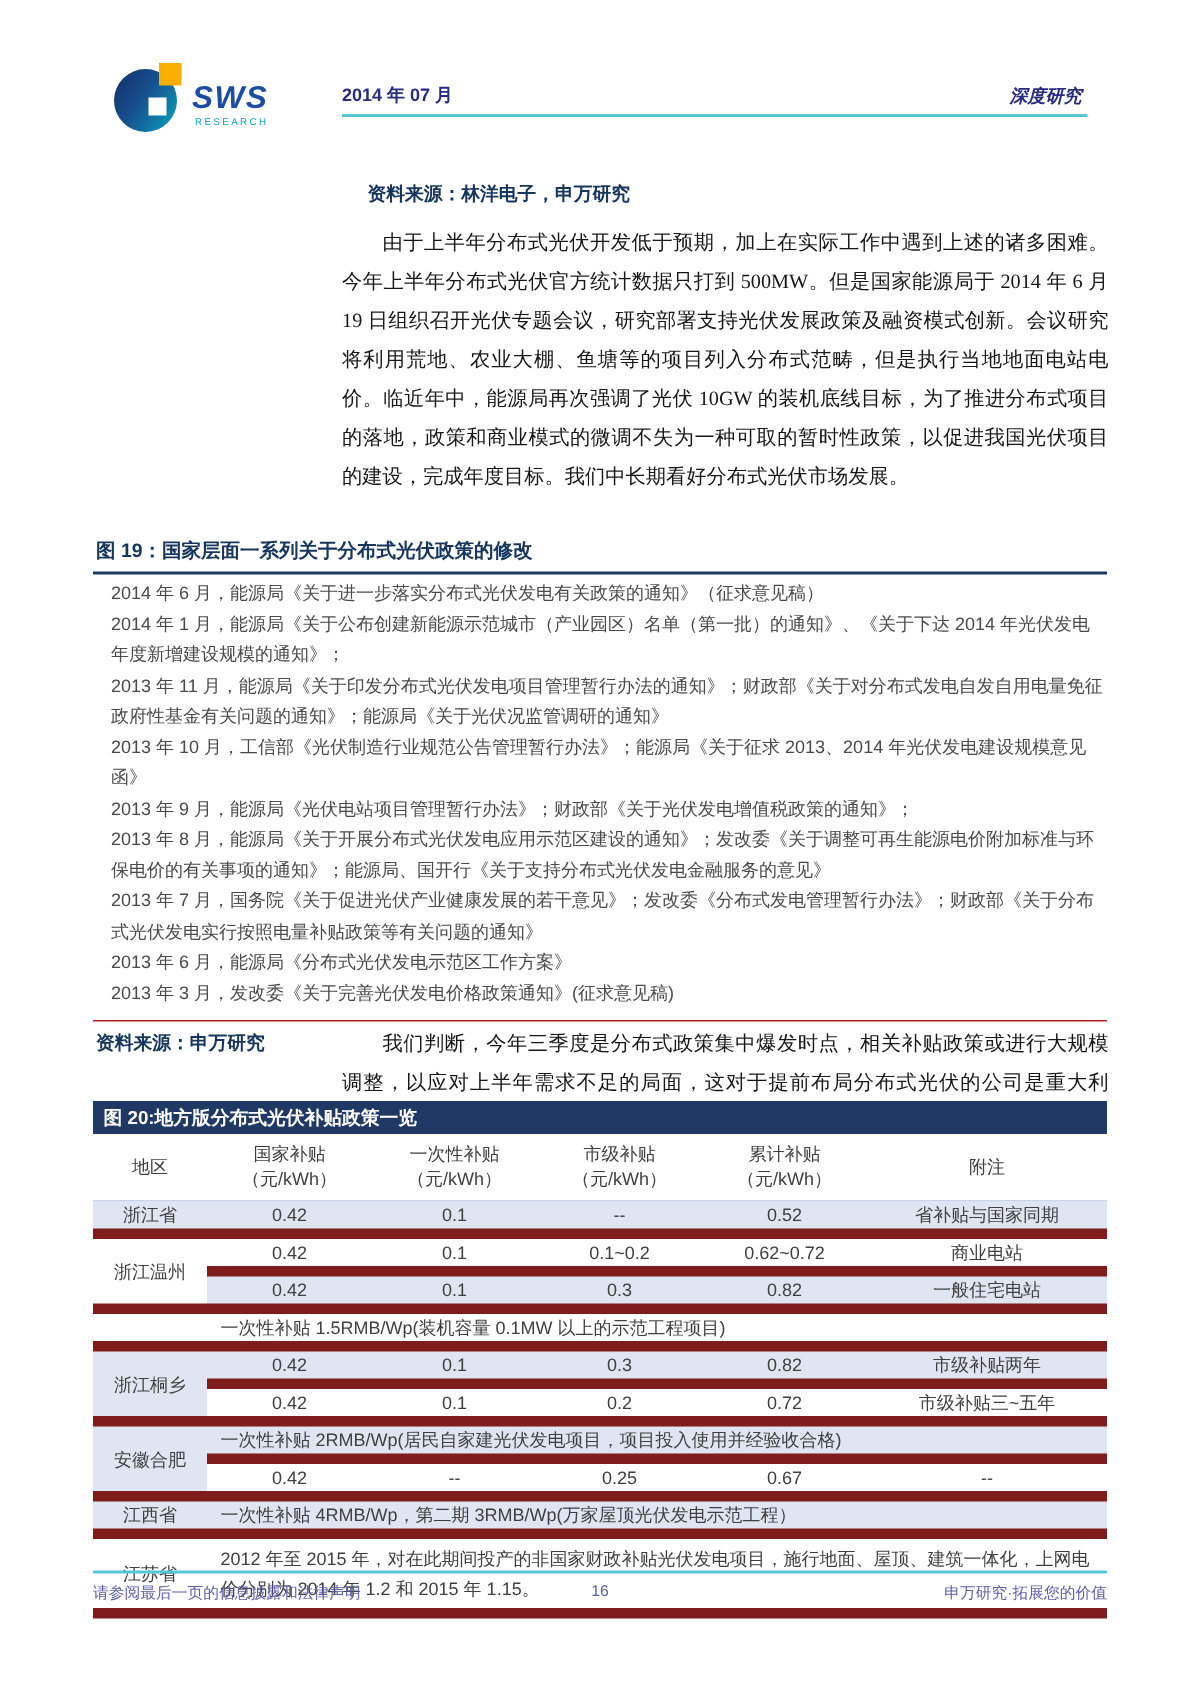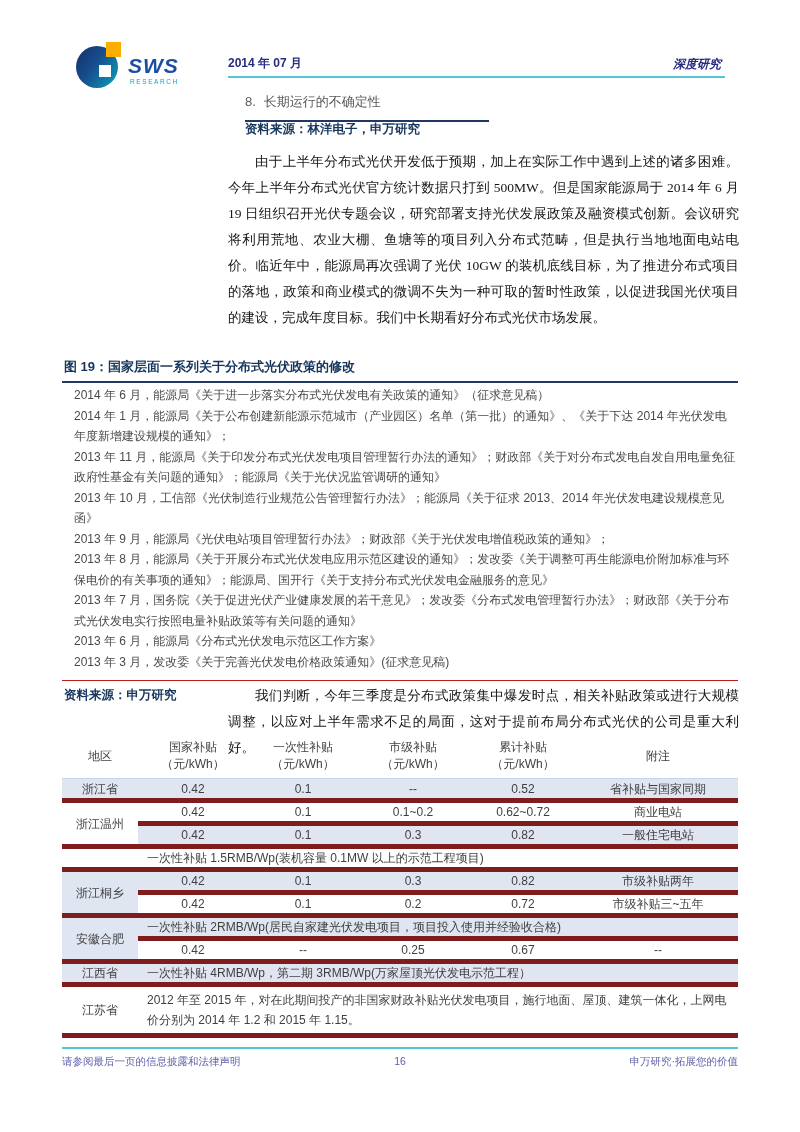--- a/index.html
+++ b/index.html
@@ -42,21 +42,21 @@
     font-size:12.5px; font-weight:bold; color:#17365d; }
   
   .fig20 { position:absolute; left:62px; top:734px; width:676px; }
   .fig20-bar { background:#1f3864; color:#ffffff; font-size:12.5px; font-weight:bold;
     height:22px; line-height:22px; padding-left:7px; }
   .fig20 table { border-collapse:collapse; width:676px; table-layout:fixed;
     font-size:12px; color:#3f3f3f; }
   .fig20 th { font-weight:normal; color:#3f3f3f; text-align:center; vertical-align:middle;
     padding:5px 2px; line-height:17px; border-bottom:1px solid #c9d4e8; }
   .fig20 td { text-align:center; vertical-align:middle; height:22px; padding:1px 4px;
-    line-height:16px; border-bottom:5px solid #7f1d1d; }
+    line-height:16px; border-bottom:7px solid #7f1d1d; }
   .fig20 tr.shade > td { background:#dfe5f1; }
   .fig20 td.span-text { text-align:left; padding-left:9px; }
   .fig20 td.two-line { line-height:20px; padding:3px 6px 3px 9px; text-align:left; height:44px; }
   
   .footer-rule { position:absolute; left:62px; top:1047px; width:676px; height:2px; background:#55c6d8; }
   .footer-left { position:absolute; left:62px; top:1055px; font-size:10.5px; color:#5d5fa8; }
   .footer-page { position:absolute; left:0; top:1055px; width:800px; text-align:center;
     font-size:10.5px; color:#5d5fa8; }
   .footer-right { position:absolute; left:400px; top:1055px; width:338px; text-align:right;
     font-size:10.5px; color:#5d5fa8; }
@@ -71,23 +71,20 @@
       <div class="logo-notch"></div>
     </div>
     <div class="logo-orange"></div>
     <div class="logo-sws">SWS</div>
     <div class="logo-research">RESEARCH</div>
   </div>
   <div class="header-date">2014 年 07 月</div>
   <div class="header-doctype">深度研究</div>
   <div class="header-rule"></div>
 
-  <div class="sec8">
-    <span class="num">8.</span><span>长期运行的不确定性</span>
-  </div>
   <div class="source-note-top">资料来源：林洋电子，申万研究</div>
 
   <p class="body-para p1">由于上半年分布式光伏开发低于预期，加上在实际工作中遇到上述的诸多困难。今年上半年分布式光伏官方统计数据只打到 500MW。但是国家能源局于 2014 年 6 月 19 日组织召开光伏专题会议，研究部署支持光伏发展政策及融资模式创新。会议研究将利用荒地、农业大棚、鱼塘等的项目列入分布式范畴，但是执行当地地面电站电价。临近年中，能源局再次强调了光伏 10GW 的装机底线目标，为了推进分布式项目的落地，政策和商业模式的微调不失为一种可取的暂时性政策，以促进我国光伏项目的建设，完成年度目标。我们中长期看好分布式光伏市场发展。</p>
 
   <div class="fig19">
     <div class="fig-title">图 19：国家层面一系列关于分布式光伏政策的修改</div>
     <div class="fig19-list">
       <p>2014 年 6 月，能源局《关于进一步落实分布式光伏发电有关政策的通知》（征求意见稿）</p>
       <p>2014 年 1 月，能源局《关于公布创建新能源示范城市（产业园区）名单（第一批）的通知》、《关于下达 2014 年光伏发电年度新增建设规模的通知》；</p>
       <p>2013 年 11 月，能源局《关于印发分布式光伏发电项目管理暂行办法的通知》；财政部《关于对分布式发电自发自用电量免征政府性基金有关问题的通知》；能源局《关于光伏况监管调研的通知》</p>
@@ -97,20 +94,21 @@
       <p>2013 年 7 月，国务院《关于促进光伏产业健康发展的若干意见》；发改委《分布式发电管理暂行办法》；财政部《关于分布式光伏发电实行按照电量补贴政策等有关问题的通知》</p>
       <p>2013 年 6 月，能源局《分布式光伏发电示范区工作方案》</p>
       <p>2013 年 3 月，发改委《关于完善光伏发电价格政策通知》(征求意见稿)</p>
     </div>
     <div class="fig-source">资料来源：申万研究</div>
   </div>
 
   <p class="body-para p2">我们判断，今年三季度是分布式政策集中爆发时点，相关补贴政策或进行大规模调整，以应对上半年需求不足的局面，这对于提前布局分布式光伏的公司是重大利好。</p>
 
   <div class="fig20">
+    <div class="fig20-bar">图 20:地方版分布式光伏补贴政策一览</div>
     <table>
       <colgroup>
         <col style="width:76px">
           <col style="width:110px">
           <col style="width:110px">
         <col style="width:110px">
           <col style="width:110px">
           <col style="width:160px">
       </colgroup>
       <thead>

